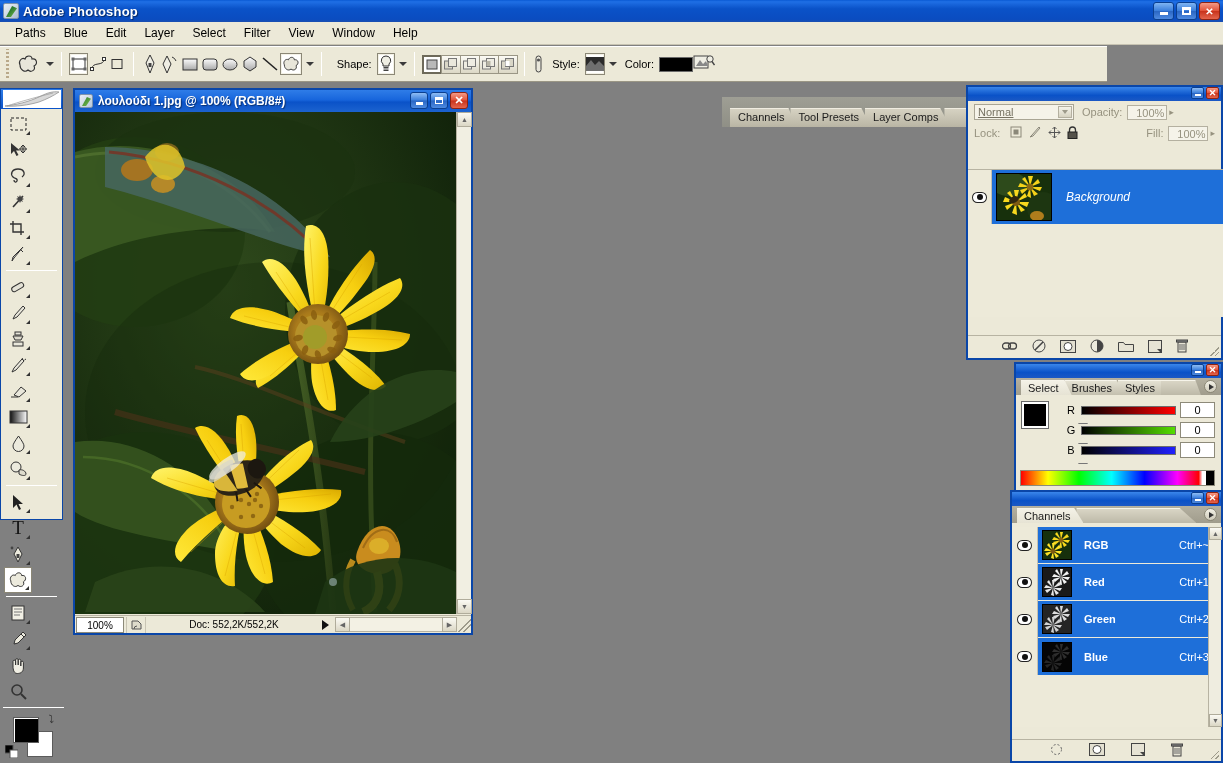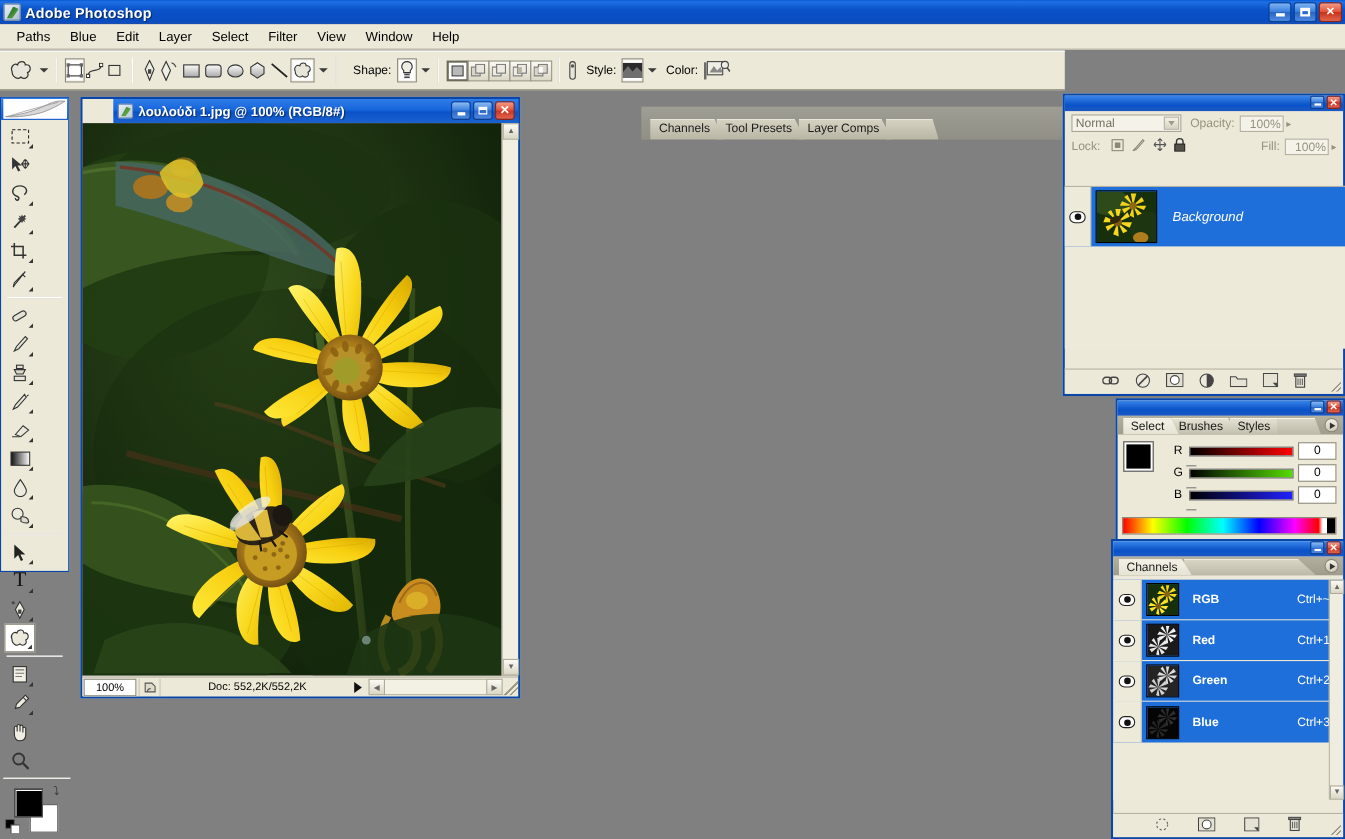--- a/index.html
+++ b/index.html
@@ -48,21 +48,21 @@
   
   #menubar{
     position:absolute; left:0; top:22px; width:1223px; height:23px;
     background:#ECE9D8; border-bottom:1px solid #c7c3b2;
     display:flex; align-items:center; padding-left:6px;
   }
   #menubar .mi{ padding:3px 9px; color:#000; font-size:12px; }
 
   
   #optionsbar{
-    position:absolute; left:0; top:46px; width:968px; height:36px;
+    position:absolute; left:0; top:46px; width:1107px; height:36px;
     background:#ECE9D8;
     border-top:1px solid #fff; border-bottom:1px solid #9a9685;
     display:flex; align-items:center;
   }
   .grip{ width:9px;height:30px;margin:0 3px;
     background-image:repeating-linear-gradient(180deg,#b9a98a 0 2px, #ECE9D8 2px 4px);
     background-size:3px 4px; background-repeat:repeat-y; background-position:3px 3px;
   }
   .ob-sep{ width:1px;height:24px;margin:0 7px;background:#aaa695; border-right:1px solid #fff;}
   .toolbtn{
@@ -115,21 +115,21 @@
   .tsep{ width:100%; height:1px; background:#b6b2a2; margin:3px 2px; border-bottom:1px solid #fff;}
   .fgsw{ position:absolute;left:12px;top:6px;width:26px;height:26px;background:#000;border:1px solid #5b5b5b;box-shadow:1px 1px 0 #fff inset;}
   .bgsw{ position:absolute;left:26px;top:20px;width:26px;height:26px;background:#fff;border:1px solid #5b5b5b;z-index:-1;}
   .swwrap{position:relative;height:52px;}
   .revarrow{position:absolute;right:8px;top:2px;font-size:11px;color:#333;}
   .defsw{position:absolute;left:4px;top:34px;width:13px;height:13px;}
 
   
   #docwin{
     position:absolute; left:73px; top:88px; width:400px; height:547px;
-    border:2px solid #0A46A8; background:#ECE9D8;padding-left:28px;
+    border:2px solid #0A46A8; background:#ECE9D8;
   }
   #doc-titlebar{
     height:22px;
     background:linear-gradient(180deg,#2f7de8 0%,#1765DC 45%,#0A52C8 55%,#1C63CF 100%);
     display:flex;align-items:center;padding-left:4px;position:relative;
   }
   #doc-titlebar .dicon{width:14px;height:14px;margin-right:5px;border:1px solid #7d93ad;border-radius:2px;
     background:linear-gradient(135deg,#e9eef5,#b9c8da);position:relative;overflow:hidden;}
   #doc-titlebar .dicon:after{content:"";position:absolute;left:2px;top:2px;width:9px;height:9px;
     background:linear-gradient(135deg,#2e7d32,#7bbf4a);clip-path:polygon(0 100%,55% 0,100% 20%,45% 100%);}
@@ -171,21 +171,21 @@
      clip-path:polygon(0 0, 86% 0, 100% 100%, 0 100%);border-top:1px solid #f6f4ea;}
   .ptab.active{ background:linear-gradient(180deg,#f3f1e6,#e6e3d4); z-index:3; position:relative;}
   .ptab.spacer{width:40px;padding:0;background:linear-gradient(180deg,#d9d5c5,#bdb9a8);}
   .pmenu{ position:absolute; right:4px; top:2px; width:13px;height:13px;border-radius:50%;
      background:linear-gradient(180deg,#f2f0e5,#cfcbba);border:1px solid #8b8776;display:flex;align-items:center;justify-content:center;}
   .pmenu:after{content:"";width:0;height:0;border-top:3px solid transparent;border-bottom:3px solid transparent;border-left:5px solid #333;margin-left:2px;}
 
   
   #layers-pal{ left:966px; top:85px; width:257px; height:275px;}
   .lp-row{ display:flex;align-items:center;height:22px;padding:0 6px;}
-  .lp-select{ width:100px;height:16px;background:#F5F3E9;border:1px solid #a9a594;font-size:11px;color:#767262;display:flex;align-items:center;padding-left:3px;position:relative;}
+  .lp-select{ width:100px;height:16px;background:#F5F3E9;border:1px solid #a9a594;font-size:11px;color:#767262;display:flex;align-items:center;padding-left:3px;position:relative;text-decoration:underline;}
   .lp-select .chev{position:absolute;right:1px;top:1px;width:14px;height:12px;background:linear-gradient(180deg,#f5f3e9,#d6d2c1);border:1px solid #b4b0a0;display:flex;align-items:center;justify-content:center;}
   .lp-select .chev:after{content:"";width:0;height:0;border-left:3px solid transparent;border-right:3px solid transparent;border-top:4px solid #9d9a8a;}
   .dim{ color:#96927f; }
   .numbox{width:40px;height:15px;background:#F5F3E9;border:1px solid #b4b0a0;font-size:11px;color:#96927f;text-align:right;padding-right:2px;line-height:14px;}
   .lp-lockicons{display:flex;gap:6px;align-items:center;margin-left:5px;}
   .lp-list{ position:absolute;left:0;top:82px;width:286px;height:148px;background:#EDEAD9;border-top:1px solid #b7b3a2;}
   .layer-row{ display:flex;align-items:center;height:54px;background:#1E6FD9;color:#fff;position:relative;}
   .layer-eye{width:24px;display:flex;align-items:center;justify-content:center;background:#EDEAD9;height:54px;border-right:1px solid #c4c0af;}
   .layer-thumb{width:56px;height:48px;border:1px solid #000;margin-left:4px;overflow:hidden;position:relative;}
   .layer-name{margin-left:14px;font-style:italic;font-size:12px;}

